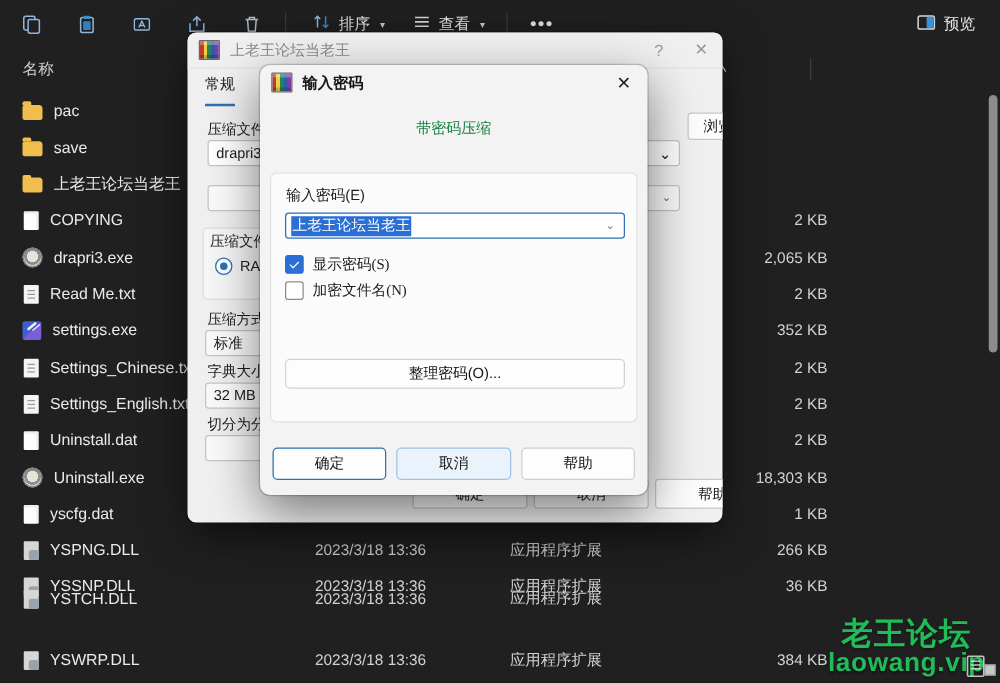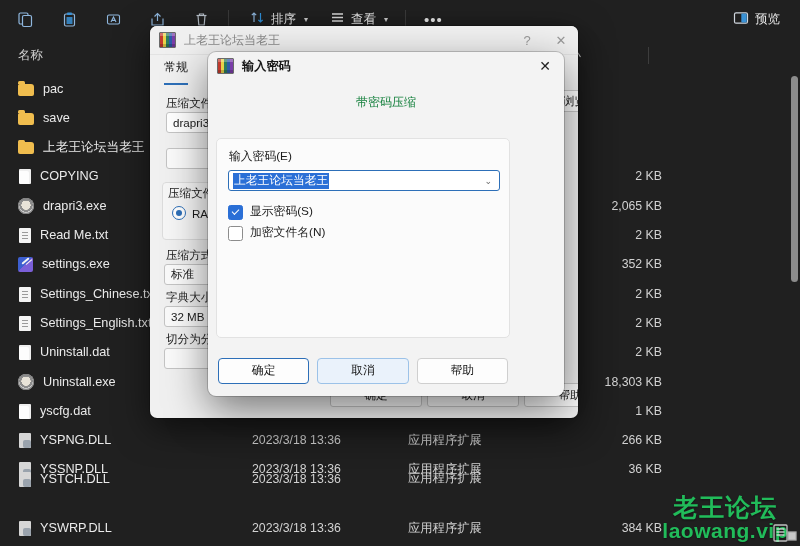--- a/index.html
+++ b/index.html
@@ -124,21 +124,21 @@
     font-size:11.6px;color:#1b1b1b;display:flex;align-items:center;justify-content:center;
     box-sizing:border-box;}
   .wr-group{position:absolute;border:1px solid #dcdcdc;border-radius:4px;background:#f6f6f6;}
   .wr-radio{position:absolute;display:flex;align-items:center;gap:6px;font-size:11.6px;color:#1b1b1b;}
   .radio-dot{width:12px;height:12px;border-radius:50%;border:1.5px solid #2d6fb8;background:#fff;
     display:flex;align-items:center;justify-content:center;flex:none;}
   .radio-dot i{width:6px;height:6px;border-radius:50%;background:#2d6fb8;display:block;}
 
   
   #pwd{
-    position:absolute;left:208px;top:52px;width:356px;height:344px;
+    position:absolute;left:208px;top:52px;width:310px;height:344px;
     background:#f3f3f3;border-radius:8px;
     box-shadow:0 14px 40px rgba(0,0,0,.50),0 0 0 1px rgba(0,0,0,.18);
     overflow:hidden;
   }
   #pwd .title{height:28px;display:flex;align-items:center;padding-left:9px;}
   #pwd .title .t{font-size:12.2px;color:#171717;margin-left:8px;font-weight:bold;}
   #pwd .title .x{margin-left:auto;width:38px;height:28px;display:flex;align-items:center;
     justify-content:center;color:#222;font-size:14px;}
   #pwd .heading{text-align:center;font-size:12px;color:#15803d;margin-top:14px;}
   #pwd .panel{
@@ -146,21 +146,21 @@
     background:#fbfbfb;border:1px solid #e2e2e2;border-radius:5px;box-sizing:border-box;
   }
   #pwd .pl{position:absolute;left:12px;top:10px;font-size:11.8px;color:#1b1b1b;}
   #pwd .pinput{
     position:absolute;left:11px;top:31px;width:272px;height:21px;
     background:#fff;border:1px solid #2d6fb8;border-radius:3px;box-sizing:border-box;
     display:flex;align-items:center;padding:0 4px;
   }
   #pwd .pinput .val{font-size:11.8px;color:#fff;background:#2a6fd6;padding:0 1px;}
   #pwd .pinput .ar{margin-left:auto;color:#6b6b6b;font-size:9px;padding-right:3px;}
-  .cbrow{position:absolute;display:flex;align-items:center;gap:7px;font-size:11.8px;color:#1b1b1b;}
+  .cbrow{position:absolute;display:flex;align-items:flex-start;gap:7px;font-size:11.8px;color:#1b1b1b;font-family:Liberation Serif, serif;}
   .cb{width:13px;height:13px;border-radius:2.5px;border:1px solid #8c8c8c;background:#fff;
     flex:none;display:flex;align-items:center;justify-content:center;}
   .cb.on{background:#2a6fd6;border-color:#2a6fd6;}
   .cb.on:after{content:"";width:6px;height:3px;border-left:1.6px solid #fff;border-bottom:1.6px solid #fff;
     transform:rotate(-45deg);margin-top:-2px;}
   #pwd .orgbtn{
     position:absolute;left:11px;top:148px;width:272px;height:24px;
     background:#fdfdfd;border:1px solid #d2d2d2;border-radius:4px;box-sizing:border-box;
     display:flex;align-items:center;justify-content:center;font-size:11.8px;color:#141414;
   }
@@ -493,20 +493,21 @@
     <div class="cbrow" style="left:11px;top:65px">
       <span class="cb on"></span>
       <span>显示密码(S)</span>
     </div>
 
     <div class="cbrow" style="left:11px;top:86px">
       <span class="cb"></span>
       <span>加密文件名(N)</span>
     </div>
 
+    <div class="orgbtn">整理密码(O)...</div>
   </div>
 
   <div class="foot">
     <div class="fbtn focus">确定</div>
     <div class="fbtn primary">取消</div>
     <div class="fbtn">帮助</div>
   </div>
 </div>
 
 </body></html>

